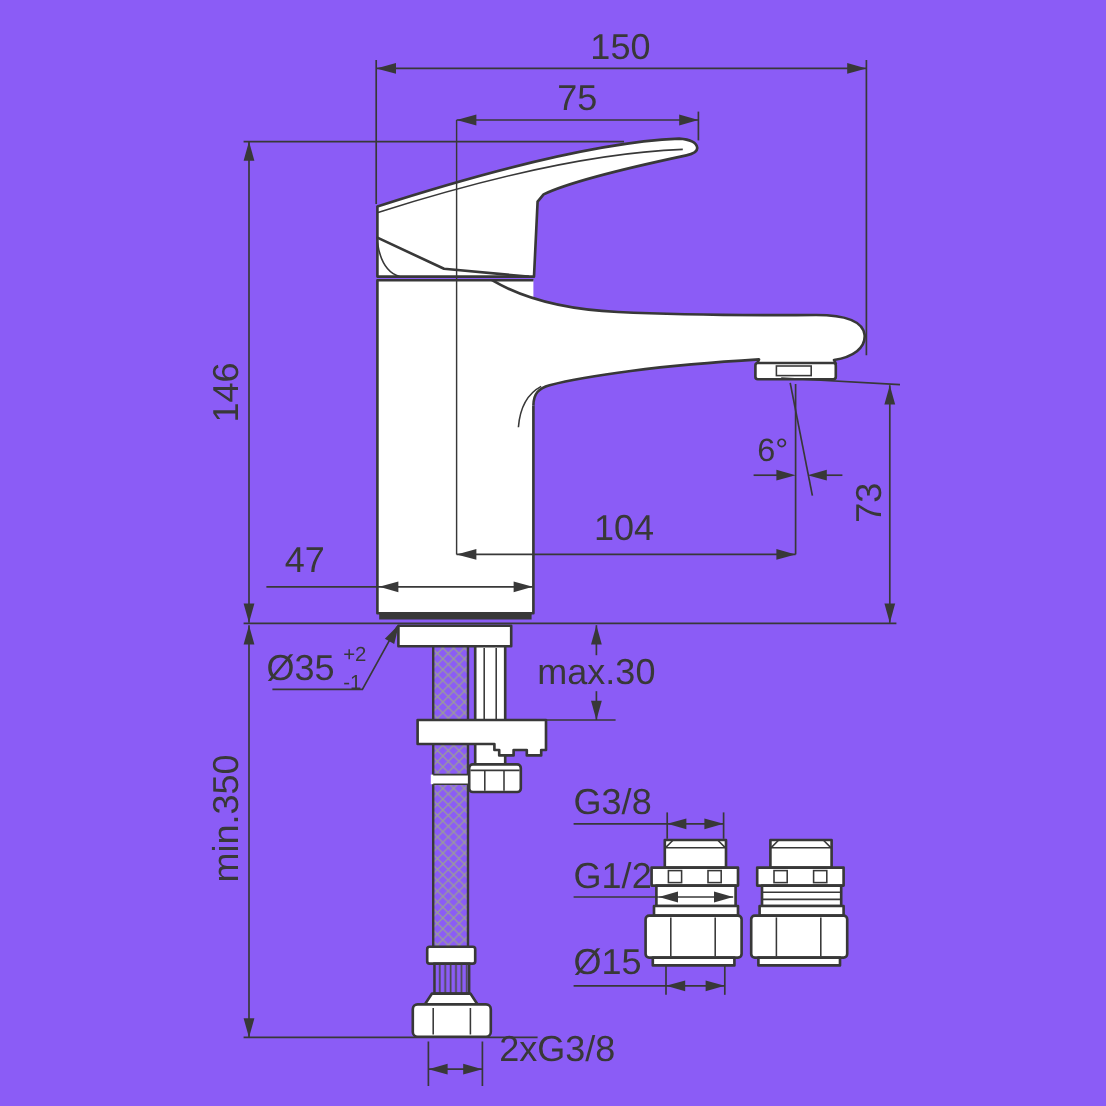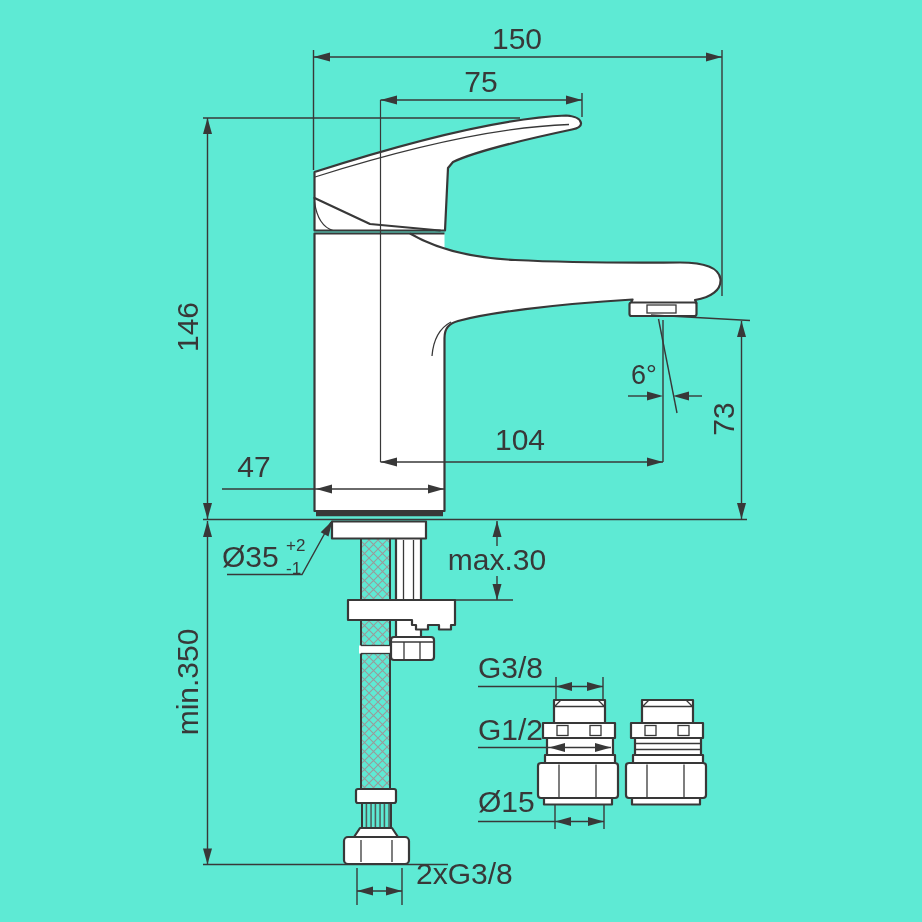--- a/index.html
+++ b/index.html
@@ -1,16 +1,16 @@
 <!DOCTYPE html>
 <html><head>
 <meta charset="utf-8">
 <style>
   html,body{margin:0;padding:0;background:#fff;}
-  #stage{position:relative;width:922px;height:922px;background:#5eead4;overflow:hidden;
+  #stage{position:relative;width:922px;height:922px;background:#8b5cf6;overflow:hidden;
          font-family:"Liberation Sans",sans-serif;}
   svg text{fill:#383838;font-family:"Liberation Sans",sans-serif;font-size:30px;}
   svg text.small{font-size:17px;}
   svg text.deg{font-size:27px;}
   .o{fill:#ffffff;stroke:#383838;stroke-width:2.2;stroke-linejoin:round;}
   .ol{fill:none;stroke:#383838;stroke-width:2.2;stroke-linejoin:round;stroke-linecap:round;}
   .tl{fill:none;stroke:#383838;stroke-width:1.3;}
   .d{fill:none;stroke:#383838;stroke-width:1.4;}
   .ar{fill:#383838;stroke:none;}
 </style>

